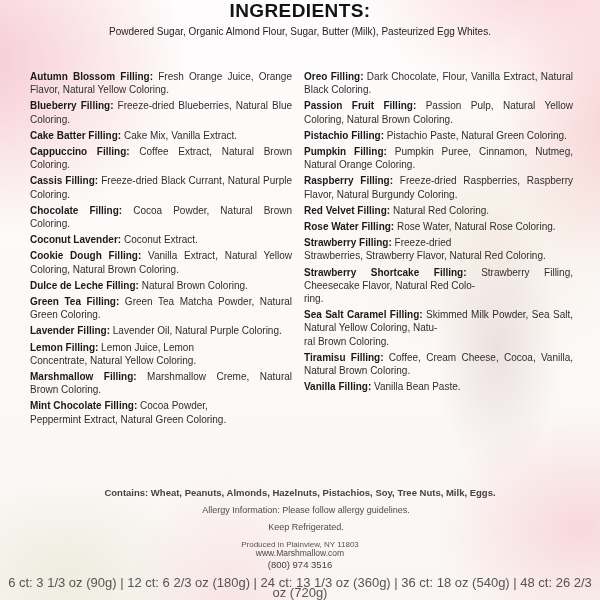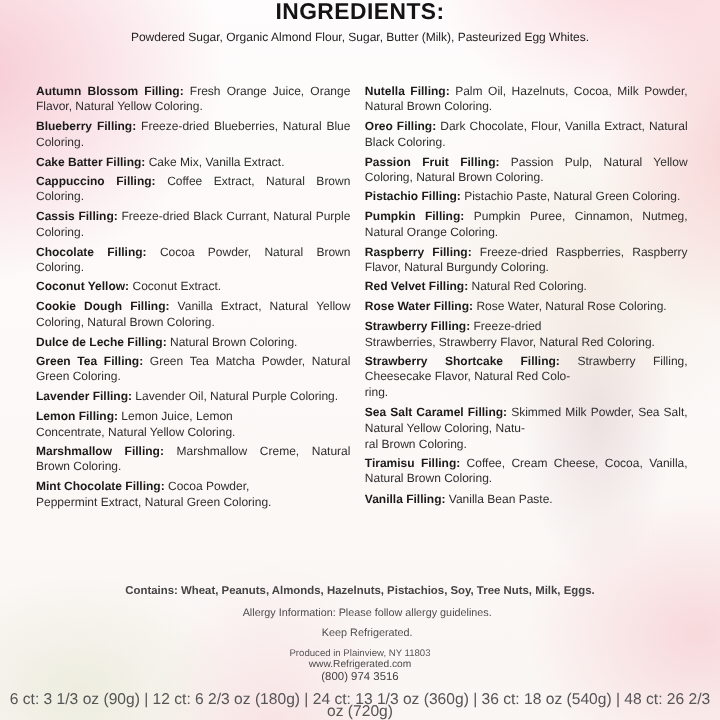--- a/index.html
+++ b/index.html
@@ -89,40 +89,39 @@
   <p class="filling"><b>Blueberry Filling:</b> <span class="desc">Freeze-dried Blueberries, Natural Blue Coloring.</span></p>
 
   <p class="filling"><b>Cake Batter Filling:</b> <span class="desc">Cake Mix, Vanilla Extract.</span></p>
 
   <p class="filling"><b>Cappuccino Filling:</b> <span class="desc">Coffee Extract, Natural Brown Coloring.</span></p>
 
   <p class="filling"><b>Cassis Filling:</b> <span class="desc">Freeze-dried Black Currant, Natural Purple Coloring.</span></p>
 
   <p class="filling"><b>Chocolate Filling:</b> <span class="desc">Cocoa Powder, Natural Brown Coloring.</span></p>
 
-  <p class="filling"><b>Coconut Yellow:</b> <span class="desc">Coconut Extract.</span></p>
+  <p class="filling"><b>Coconut Lavender:</b> <span class="desc">Coconut Extract.</span></p>
 
   <p class="filling"><b>Cookie Dough Filling:</b> <span class="desc">Vanilla Extract, Natural Yellow Coloring, Natural Brown Coloring.</span></p>
 
   <p class="filling"><b>Dulce de Leche Filling:</b> <span class="desc">Natural Brown Coloring.</span></p>
 
   <p class="filling"><b>Green Tea Filling:</b> <span class="desc">Green Tea Matcha Powder, Natural Green Coloring.</span></p>
 
   <p class="filling"><b>Lavender Filling:</b> <span class="desc">Lavender Oil, Natural Purple Coloring.</span></p>
 
   <p class="filling"><b>Lemon Filling:</b> <span class="desc">Lemon Juice, Lemon
 Concentrate, Natural Yellow Coloring.</span></p>
 
   <p class="filling"><b>Marshmallow Filling:</b> <span class="desc">Marshmallow Creme, Natural Brown Coloring.</span></p>
 
   <p class="filling"><b>Mint Chocolate Filling:</b> <span class="desc">Cocoa Powder,
 Peppermint Extract, Natural Green Coloring.</span></p>
 </div>
     <div class="col col-right" id="col-right">
-  <p class="filling"><b>Nutella Filling:</b> <span class="desc">Palm Oil, Hazelnuts, Cocoa, Milk Powder, Natural Brown Coloring.</span></p>
 
   <p class="filling"><b>Oreo Filling:</b> <span class="desc">Dark Chocolate, Flour, Vanilla Extract, Natural Black Coloring.</span></p>
 
   <p class="filling"><b>Passion Fruit Filling:</b> <span class="desc">Passion Pulp, Natural Yellow Coloring, Natural Brown Coloring.</span></p>
 
   <p class="filling"><b>Pistachio Filling:</b> <span class="desc">Pistachio Paste, Natural Green Coloring.</span></p>
 
   <p class="filling"><b>Pumpkin Filling:</b> <span class="desc">Pumpkin Puree, Cinnamon, Nutmeg, Natural Orange Coloring.</span></p>
 
   <p class="filling"><b>Raspberry Filling:</b> <span class="desc">Freeze-dried Raspberries, Raspberry Flavor, Natural Burgundy Coloring.</span></p>
@@ -144,18 +143,18 @@
 
   <p class="filling"><b>Vanilla Filling:</b> <span class="desc">Vanilla Bean Paste.</span></p>
 </div>
   </main>
 
   <footer>
     <p class="f-contains">Contains: Wheat, Peanuts, Almonds, Hazelnuts, Pistachios, Soy, Tree Nuts, Milk, Eggs.</p>
     <p class="f-allergy">Allergy Information: Please follow allergy guidelines.</p>
     <p class="f-keep">Keep Refrigerated.</p>
     <p class="f-produced">Produced in Plainview, NY 11803</p>
-    <p class="f-www">www.Refrigerated.com</p>
+    <p class="f-www">www.Marshmallow.com</p>
     <p class="f-phone">(800) 974 3516</p>
     <p class="f-sizes">6 ct: 3 1/3 oz (90g) | 12 ct: 6 2/3 oz (180g) | 24 ct: 13 1/3 oz (360g) | 36 ct: 18 oz (540g) | 48 ct: 26 2/3 oz (720g)</p>
   </footer>
 
 </div>
 
 </body></html>

